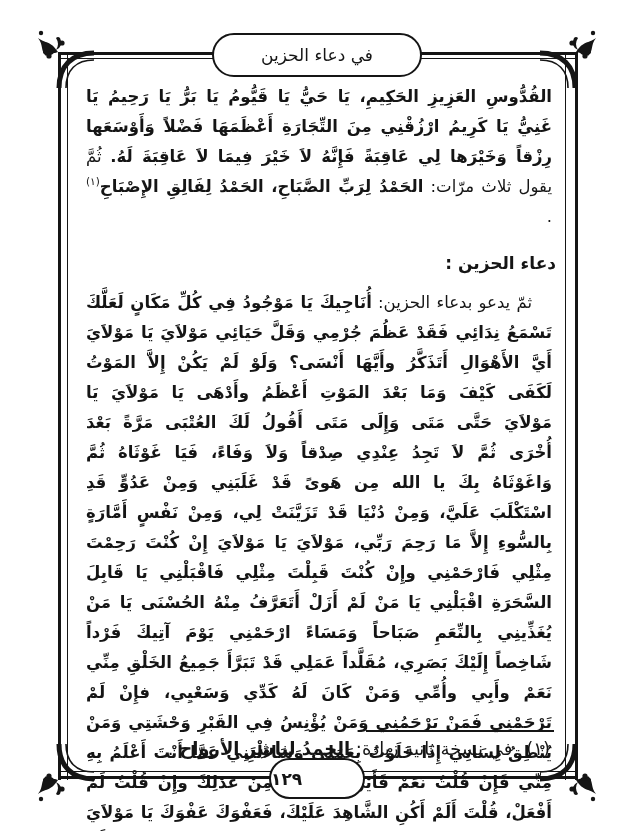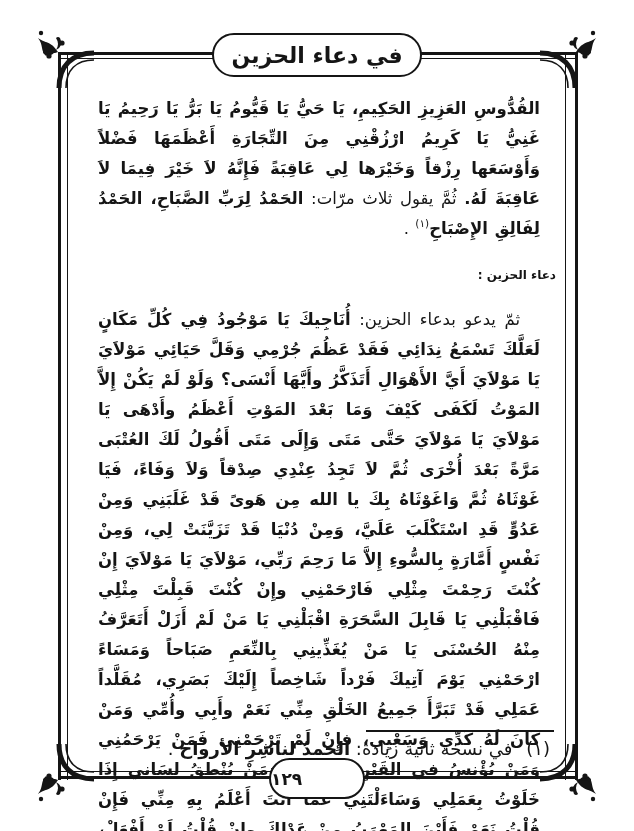--- a/index.html
+++ b/index.html
@@ -33,46 +33,46 @@
   .corner.br { right: 36px; top: 744px; transform: scale(-1,-1); }
 
   .title-cartouche {
     position: absolute; top: 33px; left: 50%; transform: translateX(-50%);
     width: 206px; height: 40px;
     border: 2px solid #151515; border-radius: 999px;
     background: #ffffff; z-index: 2;
     display: flex; align-items: center; justify-content: center;
   }
   .title-cartouche .title-text {
-    font-size: 22px; font-weight: bold; letter-spacing: 0.5px;
+    font-size: 17px; font-weight: normal; letter-spacing: 0.5px;
   }
 
   .page-cartouche {
     position: absolute; top: 758px; left: 50%; transform: translateX(-50%);
     width: 92px; height: 37px;
     border: 2px solid #151515; border-radius: 999px;
     background: #ffffff; z-index: 2;
     display: flex; align-items: center; justify-content: flex-end;
   }
   .page-cartouche .page-number { font-size: 17px; font-weight: bold; }
 
   
   .content {
     position: absolute; top: 78px; left: 82px; right: 78px;
     direction: rtl; text-align: justify; z-index: 2;
   }
   .para {
-    margin: 16px;
+    margin: 4px;
     font-size: 16.5px;
     line-height: 30px;
     word-spacing: 1px;
   }
   .para.indent { text-indent: 20px; }
   .section-heading {
-    font-size: 12px; font-weight: bold;
+    font-size: 17px; font-weight: bold;
     margin: 17px 0 11px 0; text-align: right;
     line-height: 28px;
   }
   .seg-bold { font-weight: bold; }
   .seg-reg  { font-weight: normal; }
   .fn-ref {
     font-size: 10.5px; line-height: 0;
     vertical-align: 7px;
   }
 

